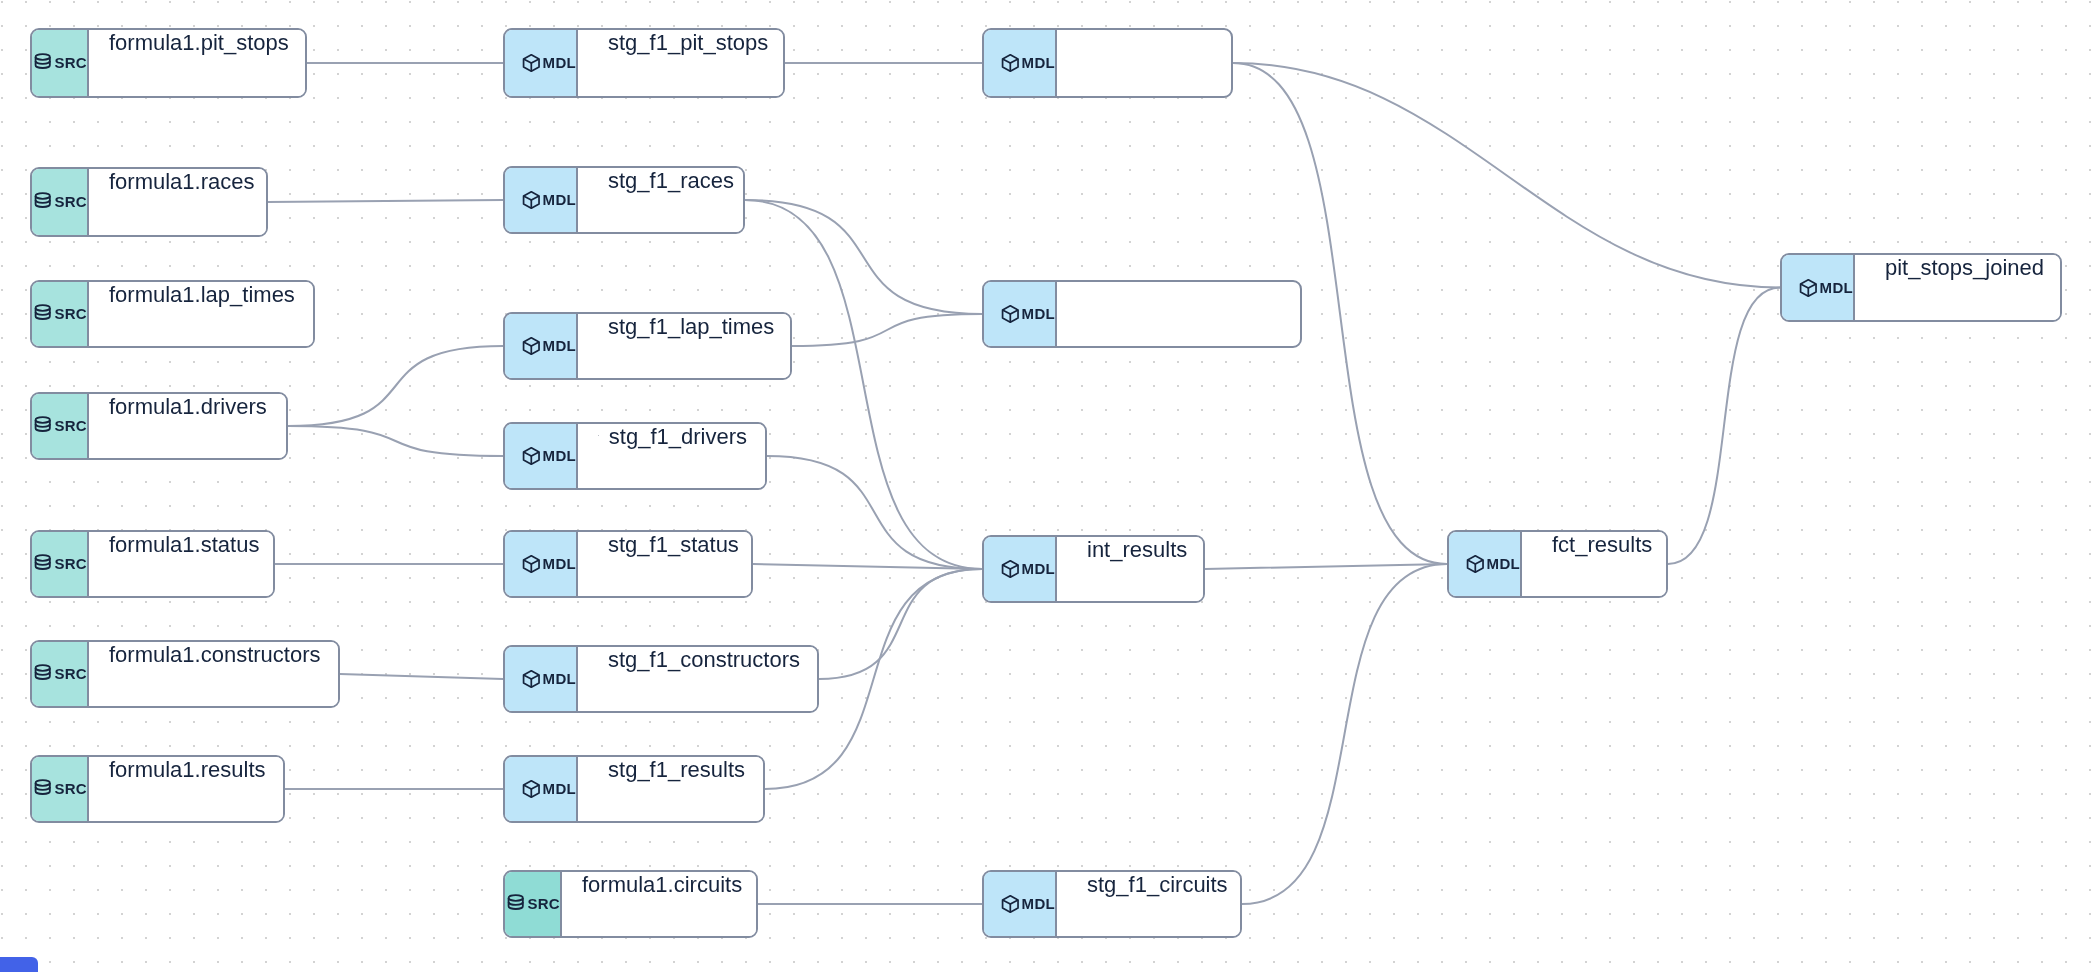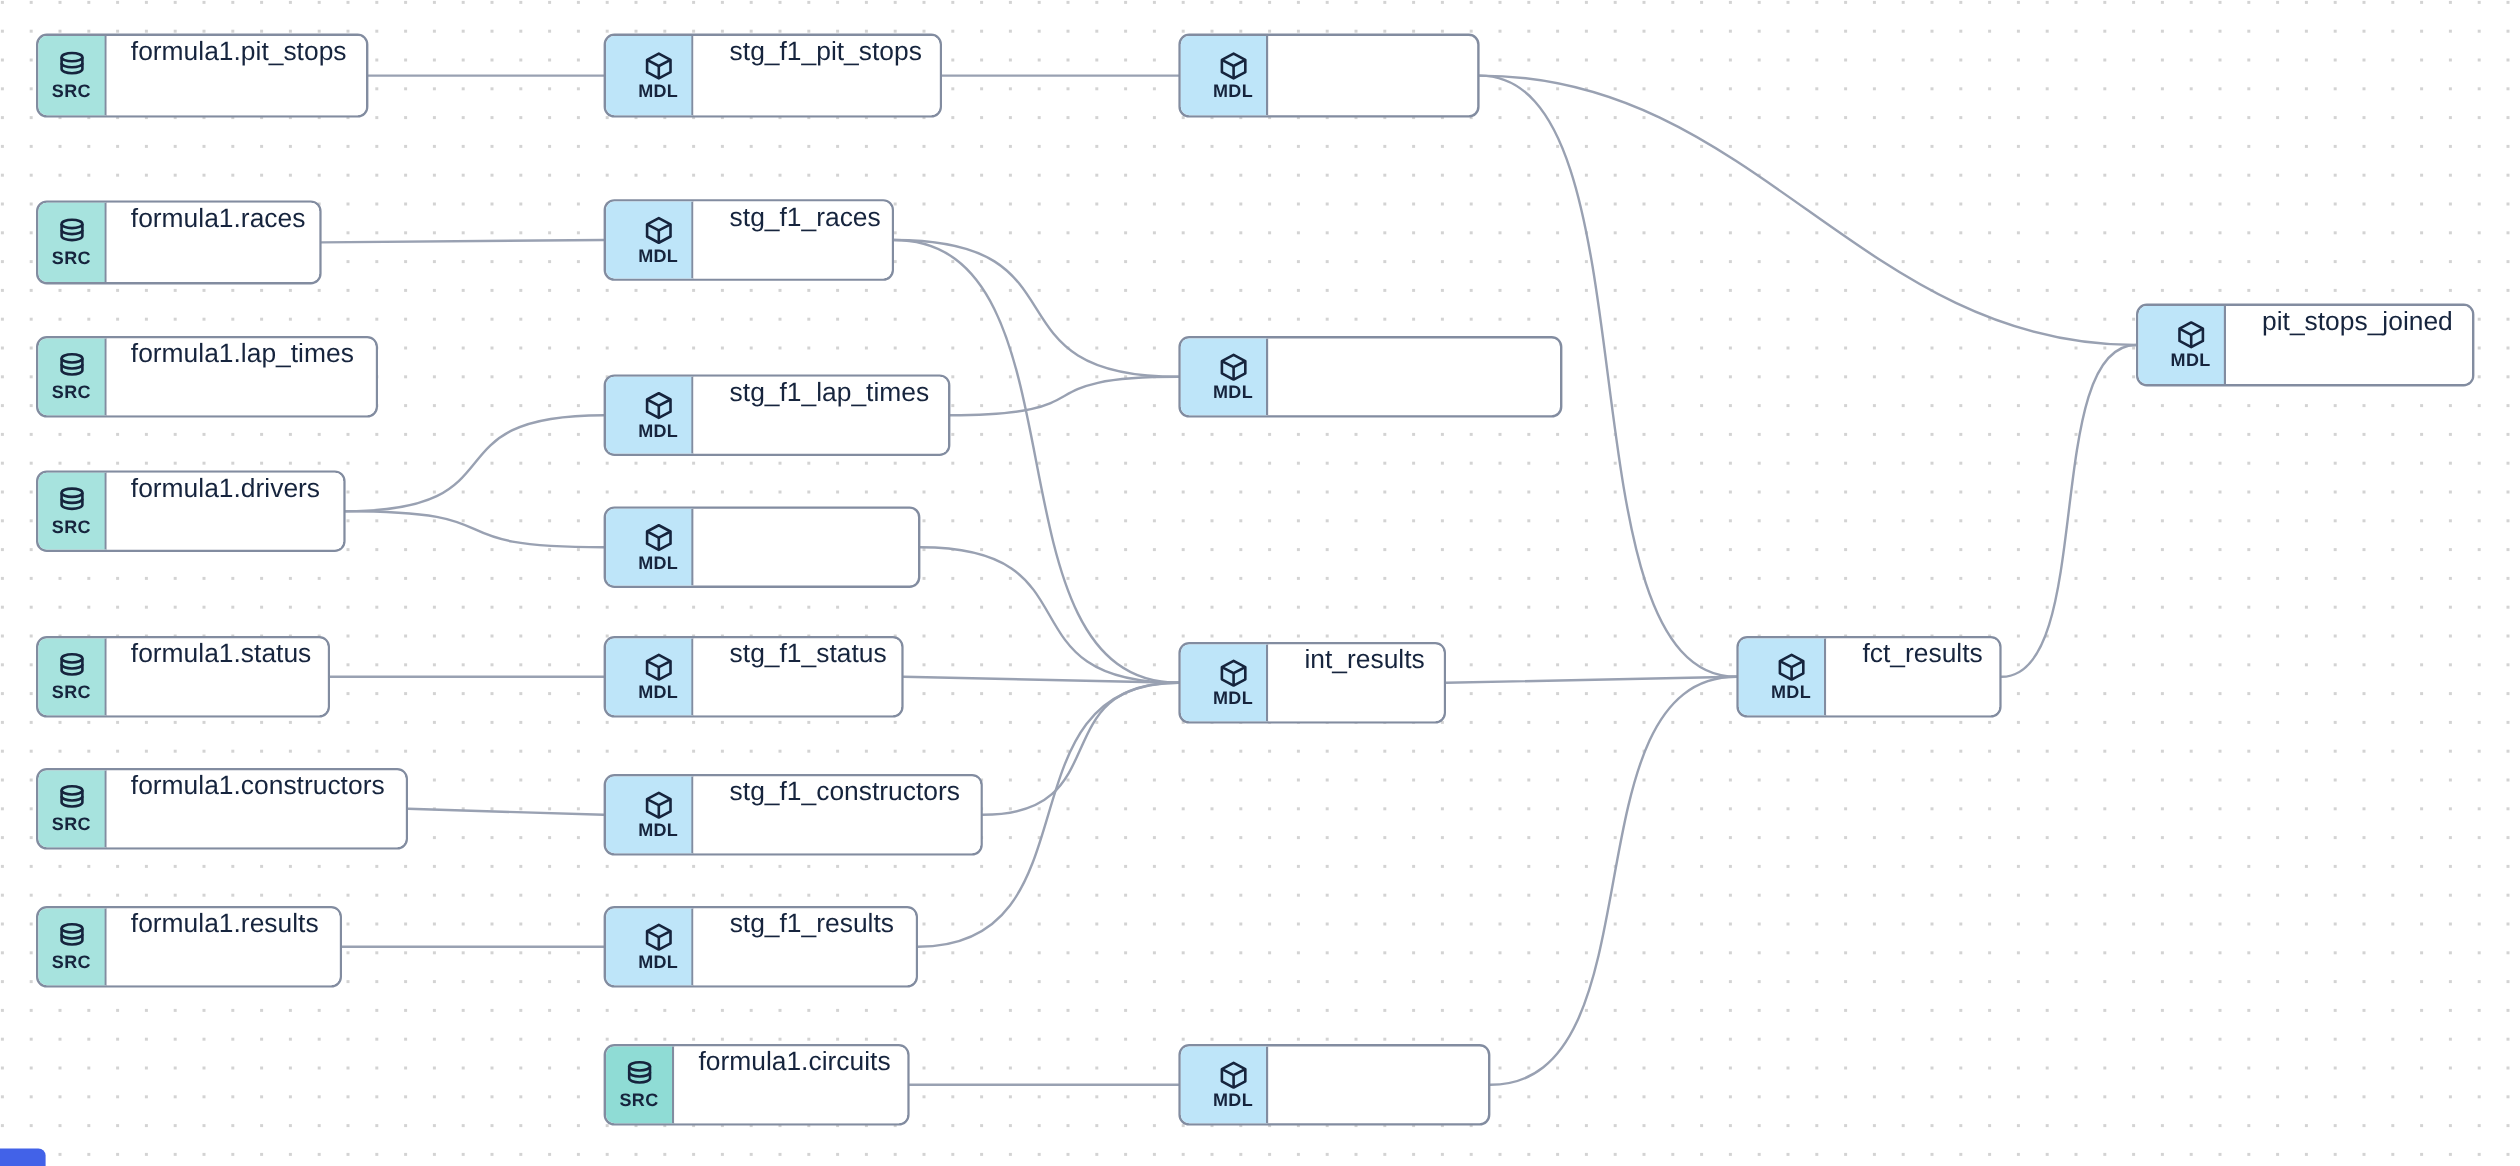--- a/index.html
+++ b/index.html
@@ -11,21 +11,21 @@
     background-size:24px 24px;background-position:14px 14px;
   }
   svg.edges{position:absolute;left:0;top:0;pointer-events:none;}
   .edge{fill:none;stroke:#99a1b2;stroke-width:2;stroke-linecap:round;}
   .node{
     position:absolute;display:flex;align-items:stretch;
     background:#ffffff;border:2px solid #828ca0;border-radius:9px;
     box-sizing:border-box;cursor:pointer;
   }
   .badge{
-    width:55px;flex:0 0 55px;display:flex;flex-direction:column;
+    width:55px;flex:0 0 55px;display:flex;flex-direction:row;
     align-items:center;justify-content:center;gap:1px;
     border-right:2px solid #828ca0;border-radius:7px 0 0 7px;
   }
   .node.model .badge{background:#bee5f9;padding-left:16px;}
   .node.source .badge{background:#a7e3de;}
   .node.source.accent .badge{background:#8fdcd5;}
   .badge-label{font-size:15px;font-weight:600;color:#16243d;letter-spacing:.3px;line-height:1.05;}
   .body{
     flex:1;display:flex;gap:10px;
     padding:0 18px 0 20px;border-radius:0 7px 7px 0;background:#fff;
@@ -226,20 +226,28 @@
       </div>
       <div class="node model" style="left: 503px; top: 422px; width: 264px; height: 68px;">
         <div class="badge">
           <svg class="ico" width="26" height="26" viewBox="0 0 24 24" fill="none" stroke="#16243d" stroke-width="2" stroke-linejoin="round">
             <path d="M12 2.5 21 7.3v9.4L12 21.5 3 16.7V7.3Z"></path>
             <path d="M3 7.3 12 12l9-4.7"></path>
             <path d="M12 12v9.5"></path>
           </svg>
           <span class="badge-label">MDL</span>
         </div>
+        <div class="body">
+          <svg class="ico" width="23" height="23" viewBox="0 0 24 24">
+            <path fill="#16243d" d="M12 1.2 21 4.6v6.6c0 5.6-3.6 9.7-9 11.8-5.4-2.1-9-6.2-9-11.8V4.6Z"></path>
+            <circle cx="12" cy="9.2" r="2.7" fill="#fff"></circle>
+            <path fill="#fff" d="M10.9 11.5h2.2l.5 5.3h-3.2Z"></path>
+          </svg>
+          <span class="label">stg_f1_drivers</span>
+        </div>
       </div>
       <div class="node model" style="left: 503px; top: 530px; width: 250px; height: 68px;">
         <div class="badge">
           <svg class="ico" width="26" height="26" viewBox="0 0 24 24" fill="none" stroke="#16243d" stroke-width="2" stroke-linejoin="round">
             <path d="M12 2.5 21 7.3v9.4L12 21.5 3 16.7V7.3Z"></path>
             <path d="M3 7.3 12 12l9-4.7"></path>
             <path d="M12 12v9.5"></path>
           </svg>
           <span class="badge-label">MDL</span>
         </div>
@@ -289,20 +297,28 @@
         </div>
       </div>
       <div class="node model" style="left: 982px; top: 870px; width: 260px; height: 68px;">
         <div class="badge">
           <svg class="ico" width="26" height="26" viewBox="0 0 24 24" fill="none" stroke="#16243d" stroke-width="2" stroke-linejoin="round">
             <path d="M12 2.5 21 7.3v9.4L12 21.5 3 16.7V7.3Z"></path>
             <path d="M3 7.3 12 12l9-4.7"></path>
             <path d="M12 12v9.5"></path>
           </svg>
           <span class="badge-label">MDL</span>
+        </div>
+        <div class="body">
+          <svg class="ico" width="23" height="23" viewBox="0 0 24 24">
+            <path fill="#16243d" d="M12 1.2 21 4.6v6.6c0 5.6-3.6 9.7-9 11.8-5.4-2.1-9-6.2-9-11.8V4.6Z"></path>
+            <circle cx="12" cy="9.2" r="2.7" fill="#fff"></circle>
+            <path fill="#fff" d="M10.9 11.5h2.2l.5 5.3h-3.2Z"></path>
+          </svg>
+          <span class="label">stg_f1_circuits</span>
         </div>
       </div>
       <div class="node model" style="left: 982px; top: 28px; width: 251px; height: 70px;">
         <div class="badge">
           <svg class="ico" width="26" height="26" viewBox="0 0 24 24" fill="none" stroke="#16243d" stroke-width="2" stroke-linejoin="round">
             <path d="M12 2.5 21 7.3v9.4L12 21.5 3 16.7V7.3Z"></path>
             <path d="M3 7.3 12 12l9-4.7"></path>
             <path d="M12 12v9.5"></path>
           </svg>
           <span class="badge-label">MDL</span>

